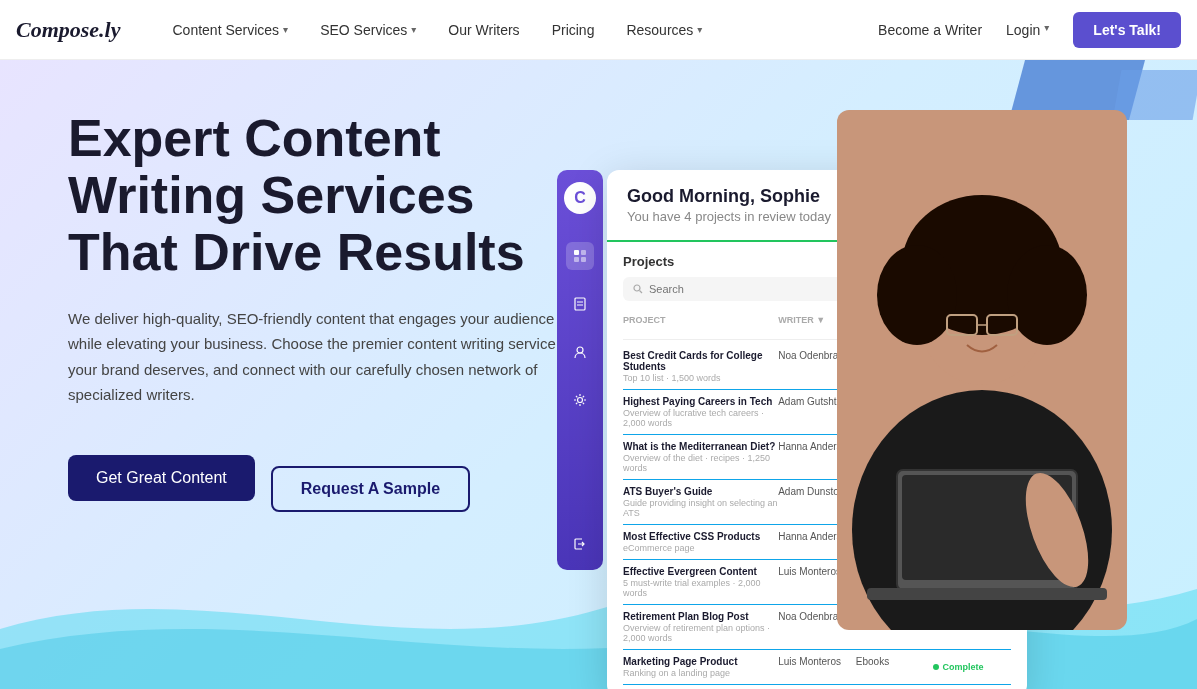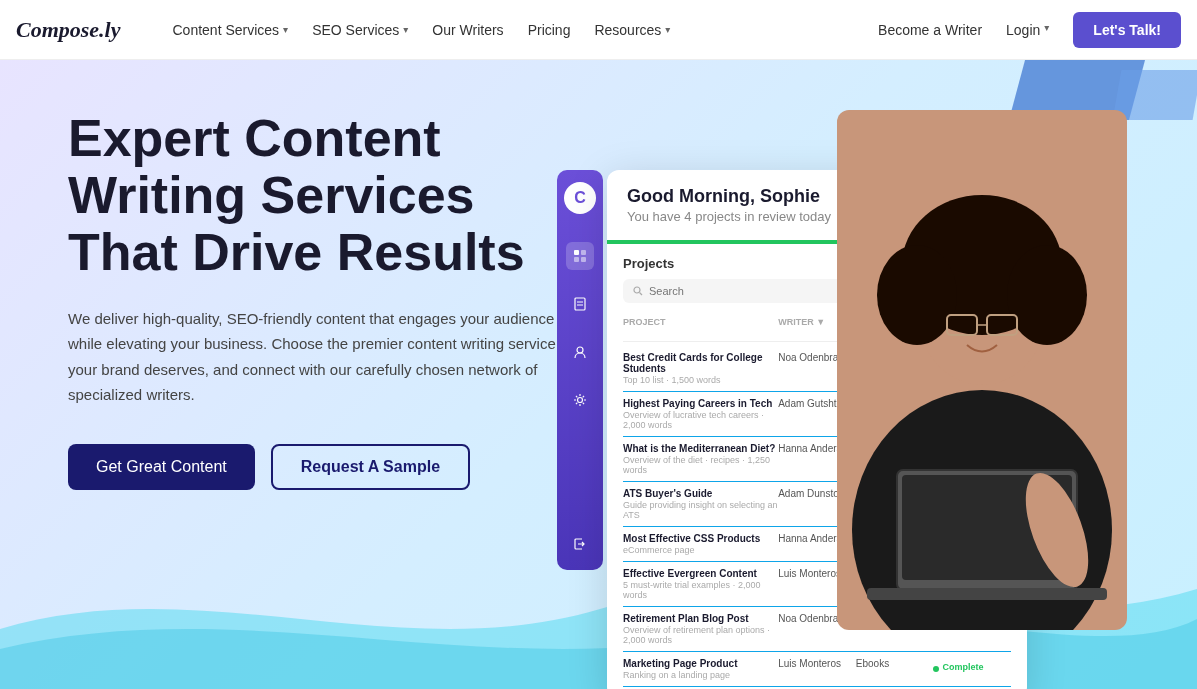--- a/index.html
+++ b/index.html
@@ -7,21 +7,21 @@
 
     
     nav {
       display: flex; align-items: center; padding: 0 16px; height: 60px;
       background: #fff; border-bottom: 1px solid #eee; position: relative; z-index: 10;
     }
     .logo {
       font-family: Georgia, serif; font-size: 22px; font-weight: bold; color: #1a1a2e;
       margin-right: 40px; font-style: italic;
     }
-    .nav-links { display: flex; align-items: center; flex: 1; }
+    .nav-links { display: flex; align-items: center; gap: 8px; flex: 1; }
     .nav-link {
       display: flex; align-items: center; gap: 4px; padding: 8px 12px;
       font-size: 14px; color: #333; cursor: pointer; white-space: nowrap;
       text-decoration: none;
     }
     .chevron { font-size: 10px; color: #666; }
     .nav-right { display: flex; align-items: center; gap: 12px; }
     .become-writer { font-size: 14px; color: #333; cursor: pointer; }
     .login-btn {
       display: flex; align-items: flex-start; gap: 4px; font-size: 14px;
@@ -71,21 +71,21 @@
     .hero-desc {
       font-size: 15px; color: #444; line-height: 1.7; margin-bottom: 36px;
     }
     .hero-buttons { display: flex; gap: 16px; align-items: center; }
     .btn-primary {
       background: #1a1a6e; color: #fff; border: none; border-radius: 8px;
       padding: 14px 28px; font-size: 16px; font-weight: 400; cursor: pointer;
     }
     .btn-secondary {
       background: transparent; color: #1a1a6e; border: 2px solid #1a1a6e;
-      border-radius: 8px; padding: 12px 28px; font-size: 16px; font-weight: 600; cursor: pointer;
+      border-radius: 8px; padding: 12px 28px; font-size: 16px; font-weight: 600; cursor: pointer; margin-top: 22px;
     }
 
     
     .dashboard-wrapper {
       position: absolute; right: 80px; top: 30px; width: 560px; height: 580px;
     }
 
     
     .app-sidebar {
       position: absolute; left: 0; top: 80px; width: 46px; height: 400px;
@@ -104,21 +104,21 @@
       color: #6b4fd8; font-weight: bold; font-size: 16px; margin-bottom: 8px;
     }
 
     
     .app-panel {
       position: absolute; left: 50px; top: 80px; width: 420px;
       background: #fff; border-radius: 12px;
       box-shadow: 0 8px 40px rgba(0,0,0,0.15); overflow: hidden;
     }
     .panel-header {
-      padding: 16px 20px; border-bottom: 4px solid #22c55e;
+      padding: 16px 20px; border-bottom: 2px solid #22c55e;
     }
     .panel-greeting { font-size: 18px; font-weight: 700; color: #1a1a2e; }
     .panel-subtext { font-size: 13px; color: #888; margin-top: 2px; }
     .panel-body { padding: 12px 16px; }
     .projects-label { font-size: 13px; font-weight: 600; color: #333; margin-bottom: 8px; }
     .search-bar {
       display: flex; align-items: center; background: #f5f5f5;
       border-radius: 6px; padding: 6px 10px; margin-bottom: 10px;
     }
     .search-bar input {
@@ -134,21 +134,21 @@
     .th { font-size: 9px; color: #aaa; font-weight: 600; text-transform: uppercase; }
 
     .table-row {
       display: grid; grid-template-columns: 2fr 1fr 1fr 1fr;
       padding: 6px 0; border-bottom: 1px solid #0ea5e9; align-items: start;
     }
     .row-title { font-size: 10px; font-weight: 600; color: #1a1a2e; }
     .row-subtitle { font-size: 9px; color: #aaa; margin-top: 1px; }
     .row-cell { font-size: 10px; color: #555; }
     .badge-complete {
-      display: inline-flex; align-items: flex-end; gap: 3px;
+      display: inline-flex; align-items: center; gap: 3px;
       font-size: 9px; color: #22c55e; font-weight: 600;
     }
     .badge-dot { width: 6px; height: 6px; background: #22c55e; border-radius: 50%; }
   </style>
 </head>
 <body>
 
 <nav>
   <div class="logo">Compose.ly</div>
   <div class="nav-links">

